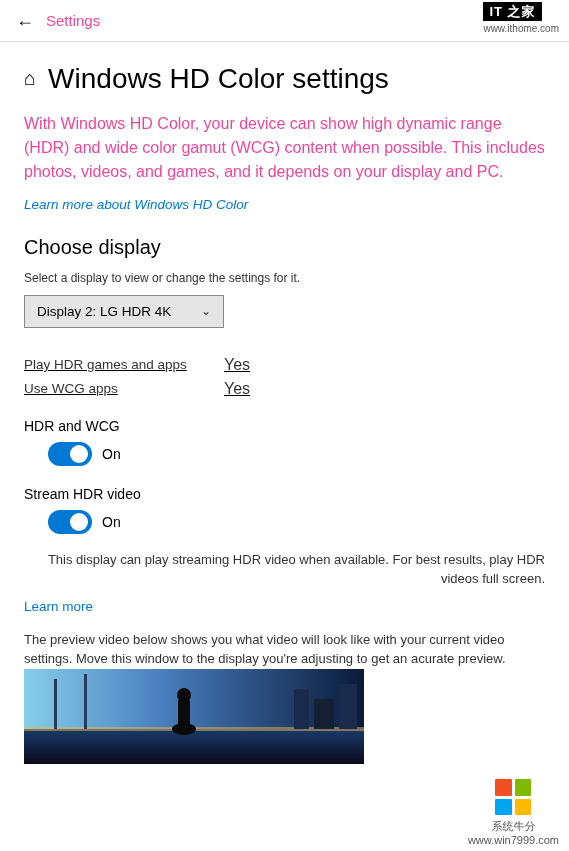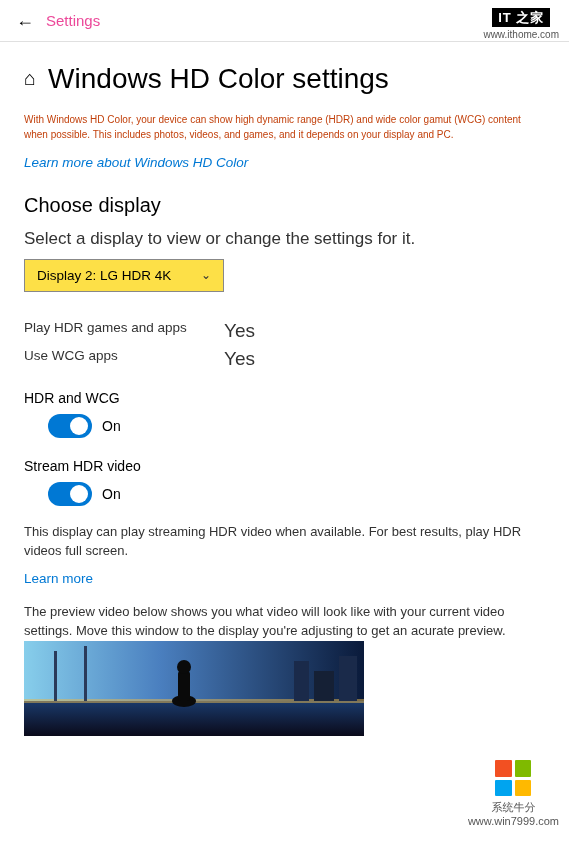--- a/index.html
+++ b/index.html
@@ -36,22 +36,22 @@
 
     .header-title {
       font-size: 15px;
       font-weight: 400;
       color: #ec4899;
     }
 
     .watermark {
       position: absolute;
       right: 10px;
-      top: 9px;
-      text-align: center;
+      top: 3px;
+      text-align: left;
     }
 
     .watermark-logo {
       background: #000;
       color: #fff;
       font-weight: bold;
       font-size: 13px;
       padding: 2px 6px;
       letter-spacing: 1px;
     }
@@ -80,85 +80,87 @@
     }
 
     .page-title {
       font-size: 28px;
       font-weight: 300;
       color: #000000;
       line-height: 1.2;
     }
 
     .description {
-      font-size: 10px;
-      color: #c2410c;
+      font-size: 16px;
+      color: #ec4899;
       line-height: 1.5;
       margin-bottom: 12px;
     }
 
     .learn-more-link {
       color: #0078d4;
       text-decoration: none;
       font-size: 13.5px;
       font-style: italic;
     }
 
     .section-title {
       font-size: 20px;
       font-weight: 300;
       color: #000;
       margin-top: 24px;
       margin-bottom: 12px;
     }
 
     .select-label {
-      font-size: 17px;
+      font-size: 12px;
       color: #333;
       margin-bottom: 10px;
     }
 
     .display-select {
       display: flex;
       align-items: center;
       justify-content: space-between;
       border: 1px solid #888;
       padding: 8px 12px;
       width: 200px;
       cursor: pointer;
-      background: #fde047;
+      background: #e5e5e5;
       font-size: 13.5px;
     }
 
     .chevron-icon {
       font-size: 12px;
       color: #333;
     }
 
     .capabilities-section {
       margin-top: 28px;
     }
 
     .capabilities-table {
       margin-top: 10px;
     }
 
     .capability-row {
       display: flex;
+      align-items: center;
       margin-bottom: 6px;
+      text-decoration: underline;
     }
 
     .capability-label {
       font-size: 13.5px;
       color: #333;
       min-width: 200px;
     }
 
     .capability-value {
-      font-size: 19px;
+      font-size: 16px;
       color: #333;
     }
 
     .toggle-section {
       margin-top: 20px;
     }
 
     .toggle-title {
       font-size: 14px;
       color: #000;
@@ -204,20 +206,21 @@
     .toggle-label {
       font-size: 14px;
       color: #000;
     }
 
     .stream-description {
       font-size: 13px;
       color: #333;
       line-height: 1.5;
       margin-bottom: 10px;
+      text-align: right;
     }
 
     .stream-learn-more {
       color: #0078d4;
       text-decoration: none;
       font-size: 13.5px;
       display: block;
       margin-bottom: 16px;
     }
 
@@ -230,21 +233,21 @@
     .preview-image {
       width: 340px;
       height: 95px;
       background: linear-gradient(to right, #87CEEB 0%, #4a90d9 30%, #1a3a6b 60%, #0a1a3a 100%);
       position: relative;
       overflow: hidden;
     }
 
     .bottom-watermark {
       position: fixed;
-      bottom: 24px;
+      bottom: 5px;
       right: 10px;
       display: flex;
       flex-direction: column;
       align-items: center;
     }
 
     .windows-logo {
       display: grid;
       grid-template-columns: 1fr 1fr;
       gap: 3px;

